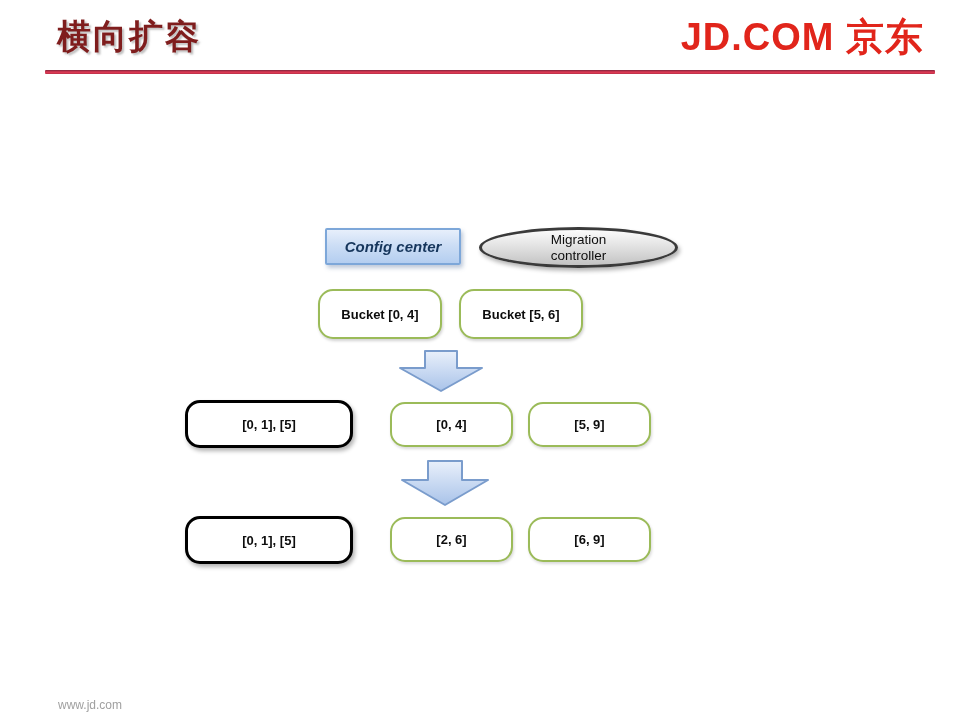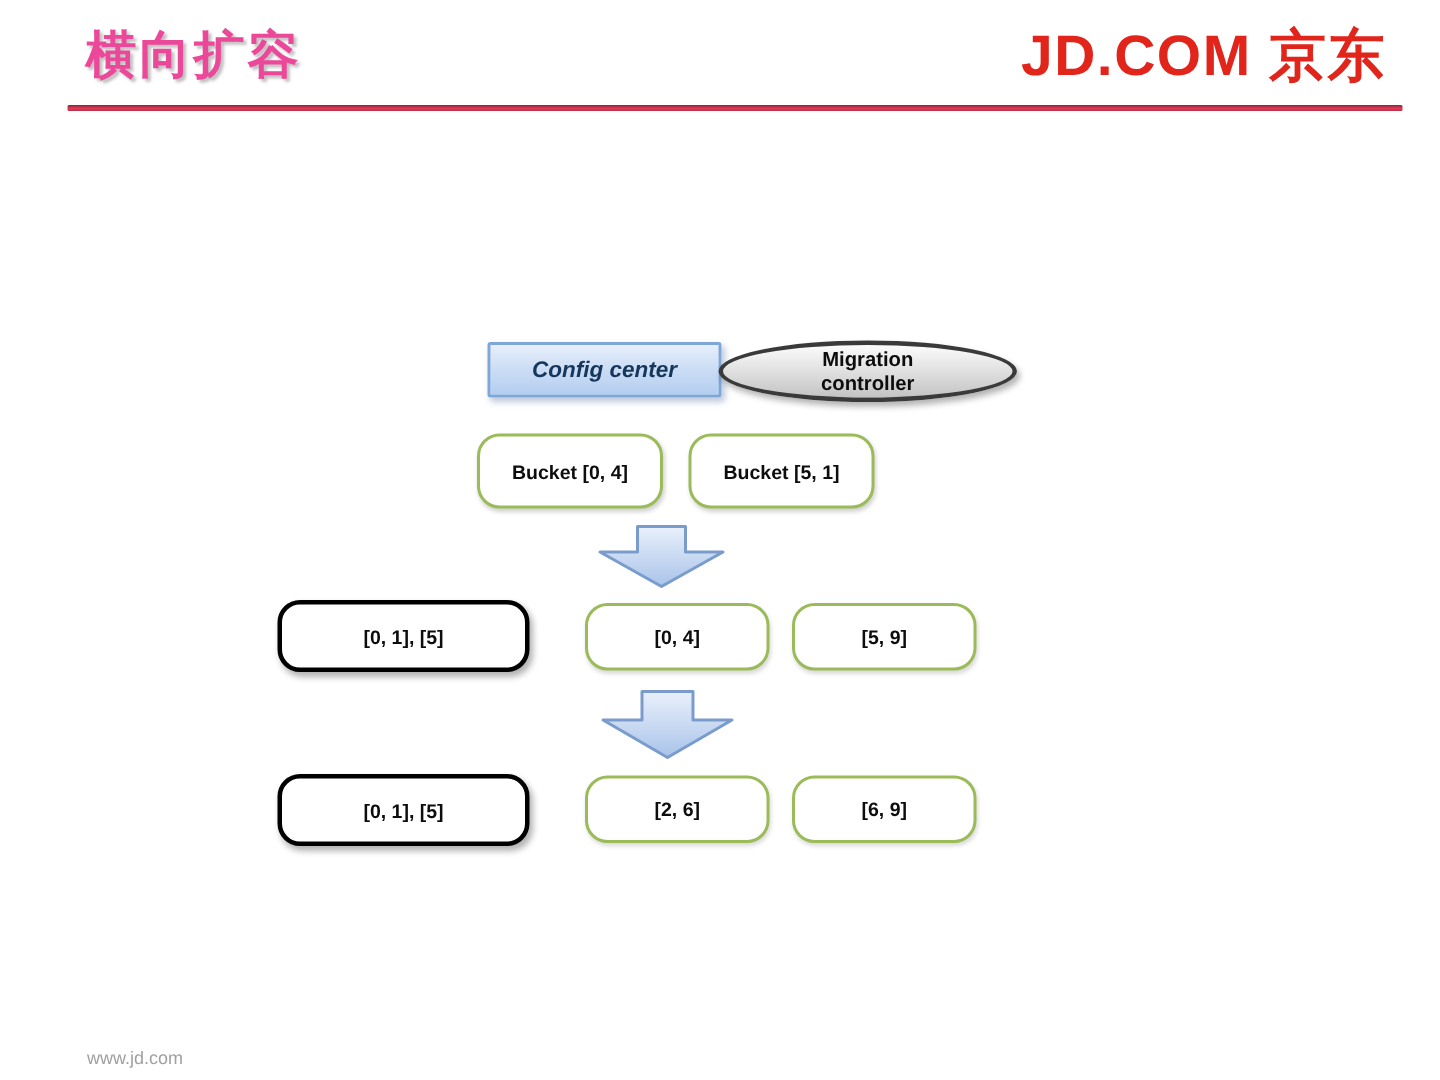--- a/index.html
+++ b/index.html
@@ -6,51 +6,51 @@
   html,body { background:#e9e9e9; }
   .slide {
     position:relative; width:960px; height:720px; background:#ffffff;
     font-family:"Liberation Sans", sans-serif; overflow:hidden;
     margin:0 auto;
   }
 
   
   .slide-title {
     position:absolute; left:57px; top:14px;
-    font-size:34px; font-weight:bold; color:#ec4899;
+    font-size:34px; font-weight:bold; color:#7f1d1d;
     letter-spacing:2px;
     text-shadow:2px 2px 2px rgba(140,140,140,.55);
   }
   .brand-logo {
     position:absolute; right:36px; top:12px;
     font-size:38px; font-weight:bold; color:#e1251b;
     letter-spacing:1px; white-space:nowrap;
   }
   .header-rule {
     position:absolute; left:45px; top:70px; width:890px; height:4px;
     background:linear-gradient(to bottom,#8e2840 8%,#e23a55 55%,#b93048);
     border-radius:1px;
   }
 
   
   .shape { position:absolute; display:flex; align-items:center; justify-content:center; text-align:center;border-radius:15px; }
 
   .config-box {
-    left:325px; top:228px; width:156px; height:37px;
+    left:325px; top:228px; width:136px; height:37px;
     border:2px solid #7da7d9; border-radius:2px;
     background:linear-gradient(to bottom,#e7effb 0%,#cddef5 45%,#b4cef0 100%);
     box-shadow:2px 3px 4px rgba(110,135,170,.45);
     font-style:italic; font-weight:bold; font-size:15px; color:#16365c;
   }
   .controller-ellipse {
     left:479px; top:227px; width:199px; height:41px;
     border:3px solid #3a3a3a; border-radius:50%;
     background:linear-gradient(to bottom,#fbfbfb 0%,#e3e3e3 45%,#c3c3c3 100%);
     box-shadow:2px 3px 4px rgba(0,0,0,.3);
-    font-weight:bold; font-size:13.5px; color:#0d0d0d;
+    font-weight:normal; font-size:13.5px; color:#0d0d0d;
   }
   .controller-ellipse .wrap-label { width:92px; line-height:1.15; }
 
   .bucket-box {
     width:124px; height:50px; background:#fff;
     border:2px solid #9bbb59;
     box-shadow:1px 2px 3px rgba(0,0,0,.18);
     font-weight:bold; font-size:13px; color:#0d0d0d;
   }
   .bucket-0 { left:318px; top:289px; }
@@ -99,21 +99,21 @@
     <span>Config center</span>
   </div>
   <div class="shape controller-ellipse">
     <span class="wrap-label">Migration controller</span>
   </div>
 
   <div class="shape bucket-box bucket-0">
     <span>Bucket [0, 4]</span>
   </div>
   <div class="shape bucket-box bucket-1">
-    <span>Bucket [5, 1]</span>
+    <span>Bucket [5, 6]</span>
   </div>
 
   <svg class="down-arrow arrow-1" width="86" height="44" viewBox="0 0 86 44">
     <defs>
       <linearGradient id="arrowGrad1" x1="0" y1="0" x2="0" y2="1">
         <stop offset="0" stop-color="#e9f0fb"></stop>
         <stop offset="1" stop-color="#a9c3e9"></stop>
       </linearGradient>
     </defs>
     <polygon points="27,2 59,2 59,19 84,19 43,42 2,19 27,19" fill="url(#arrowGrad1)" stroke="#7a9ccc" stroke-width="2" stroke-linejoin="round"></polygon>

